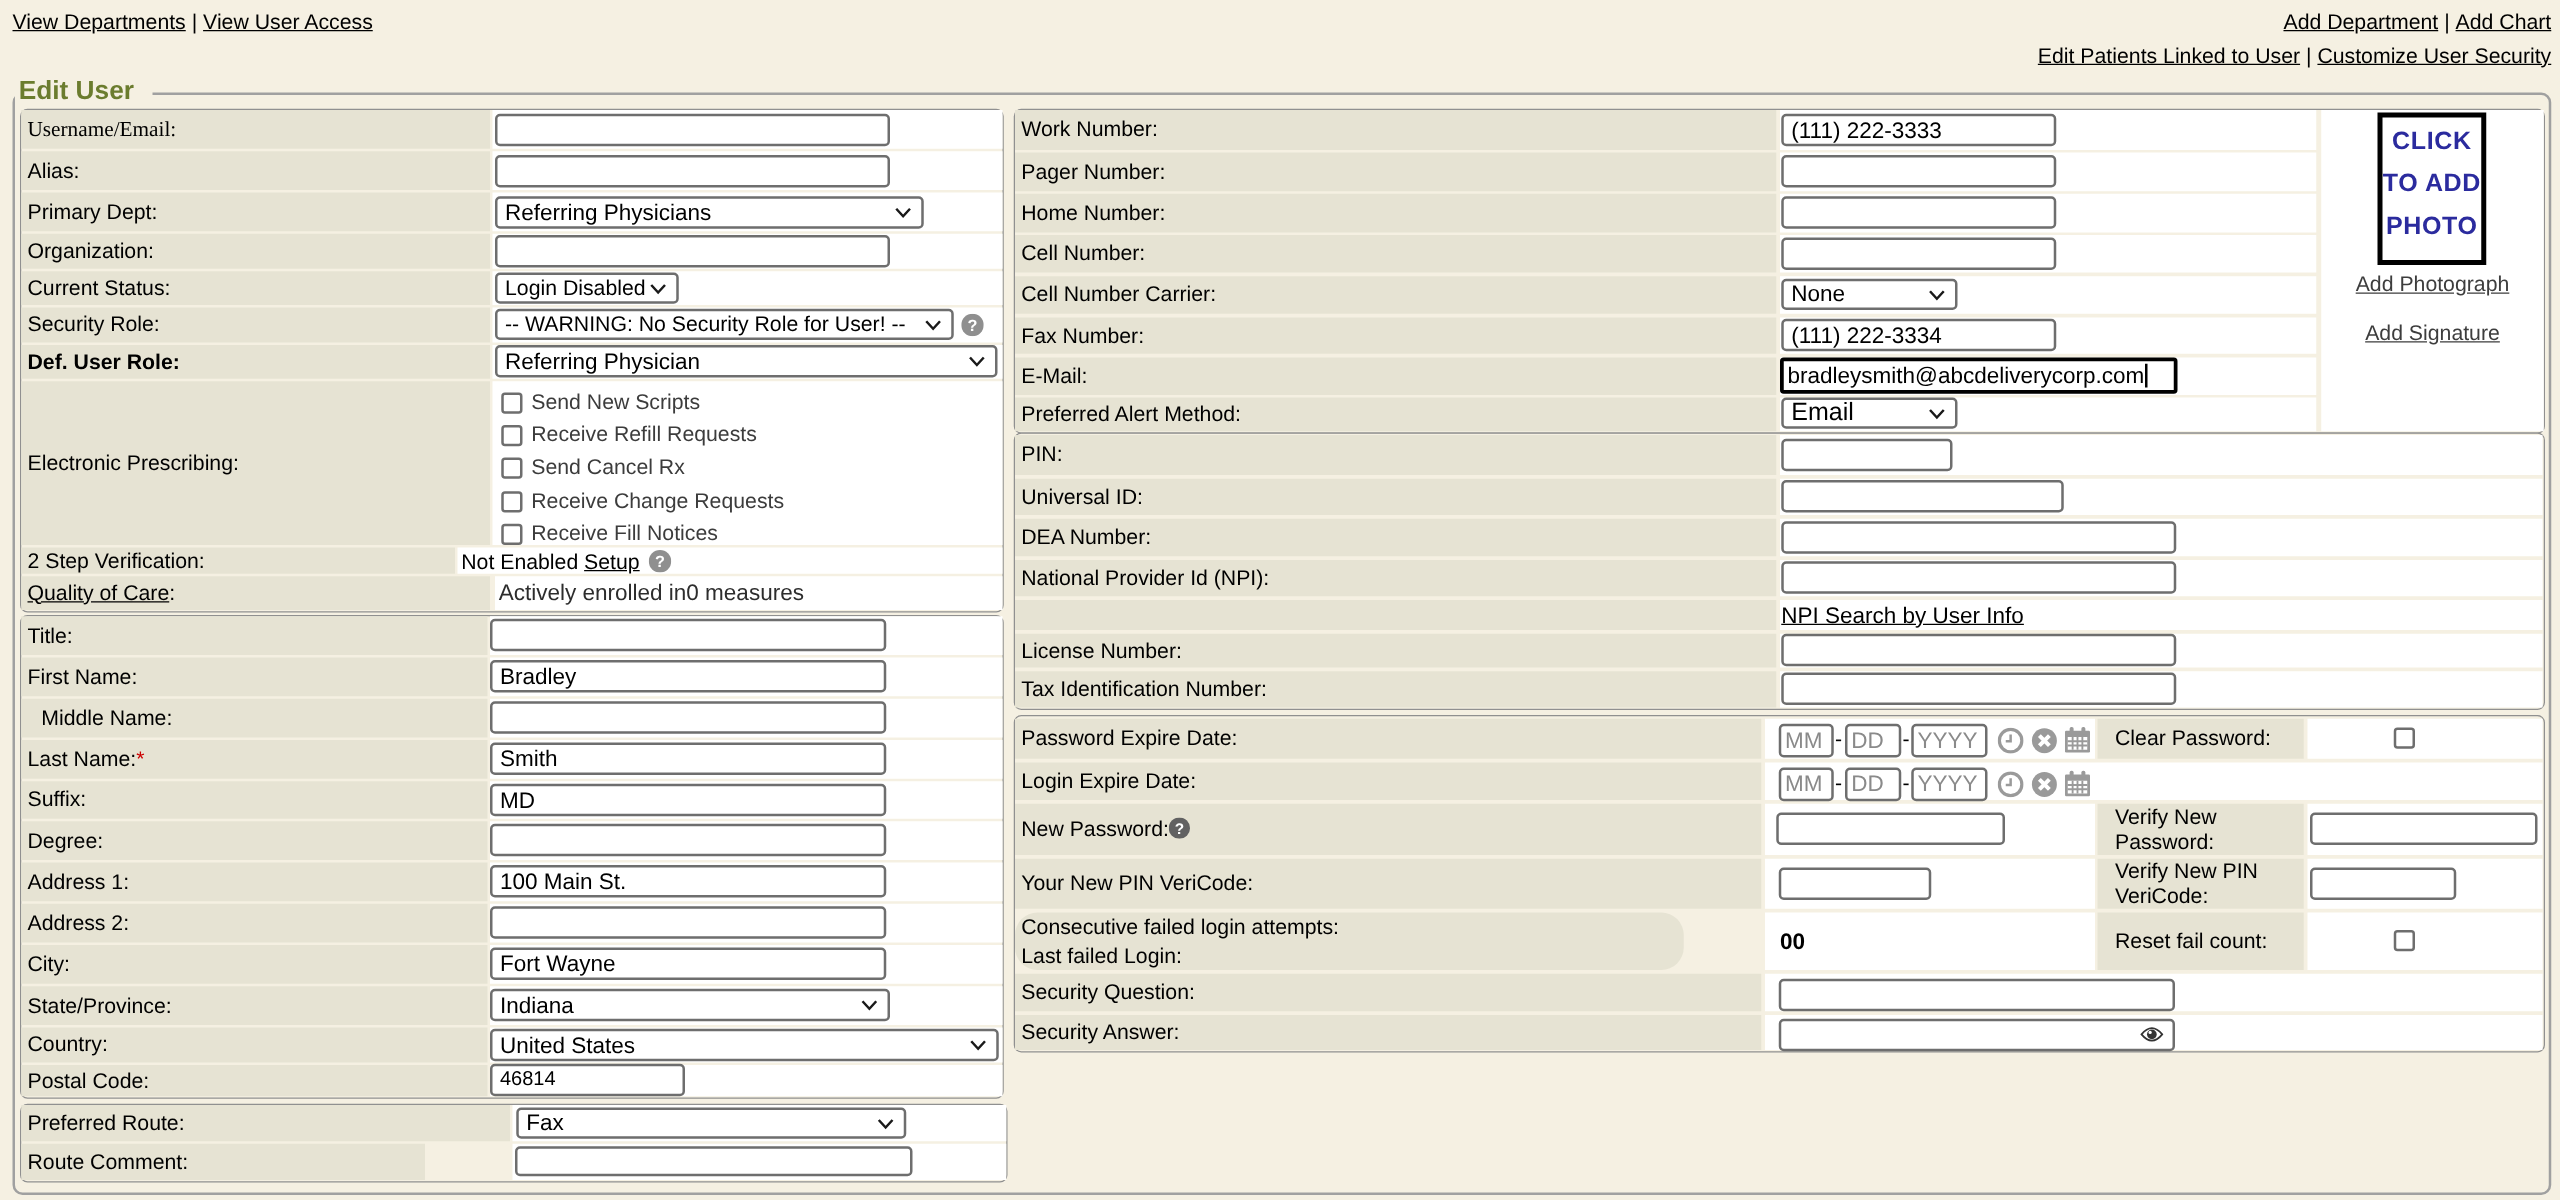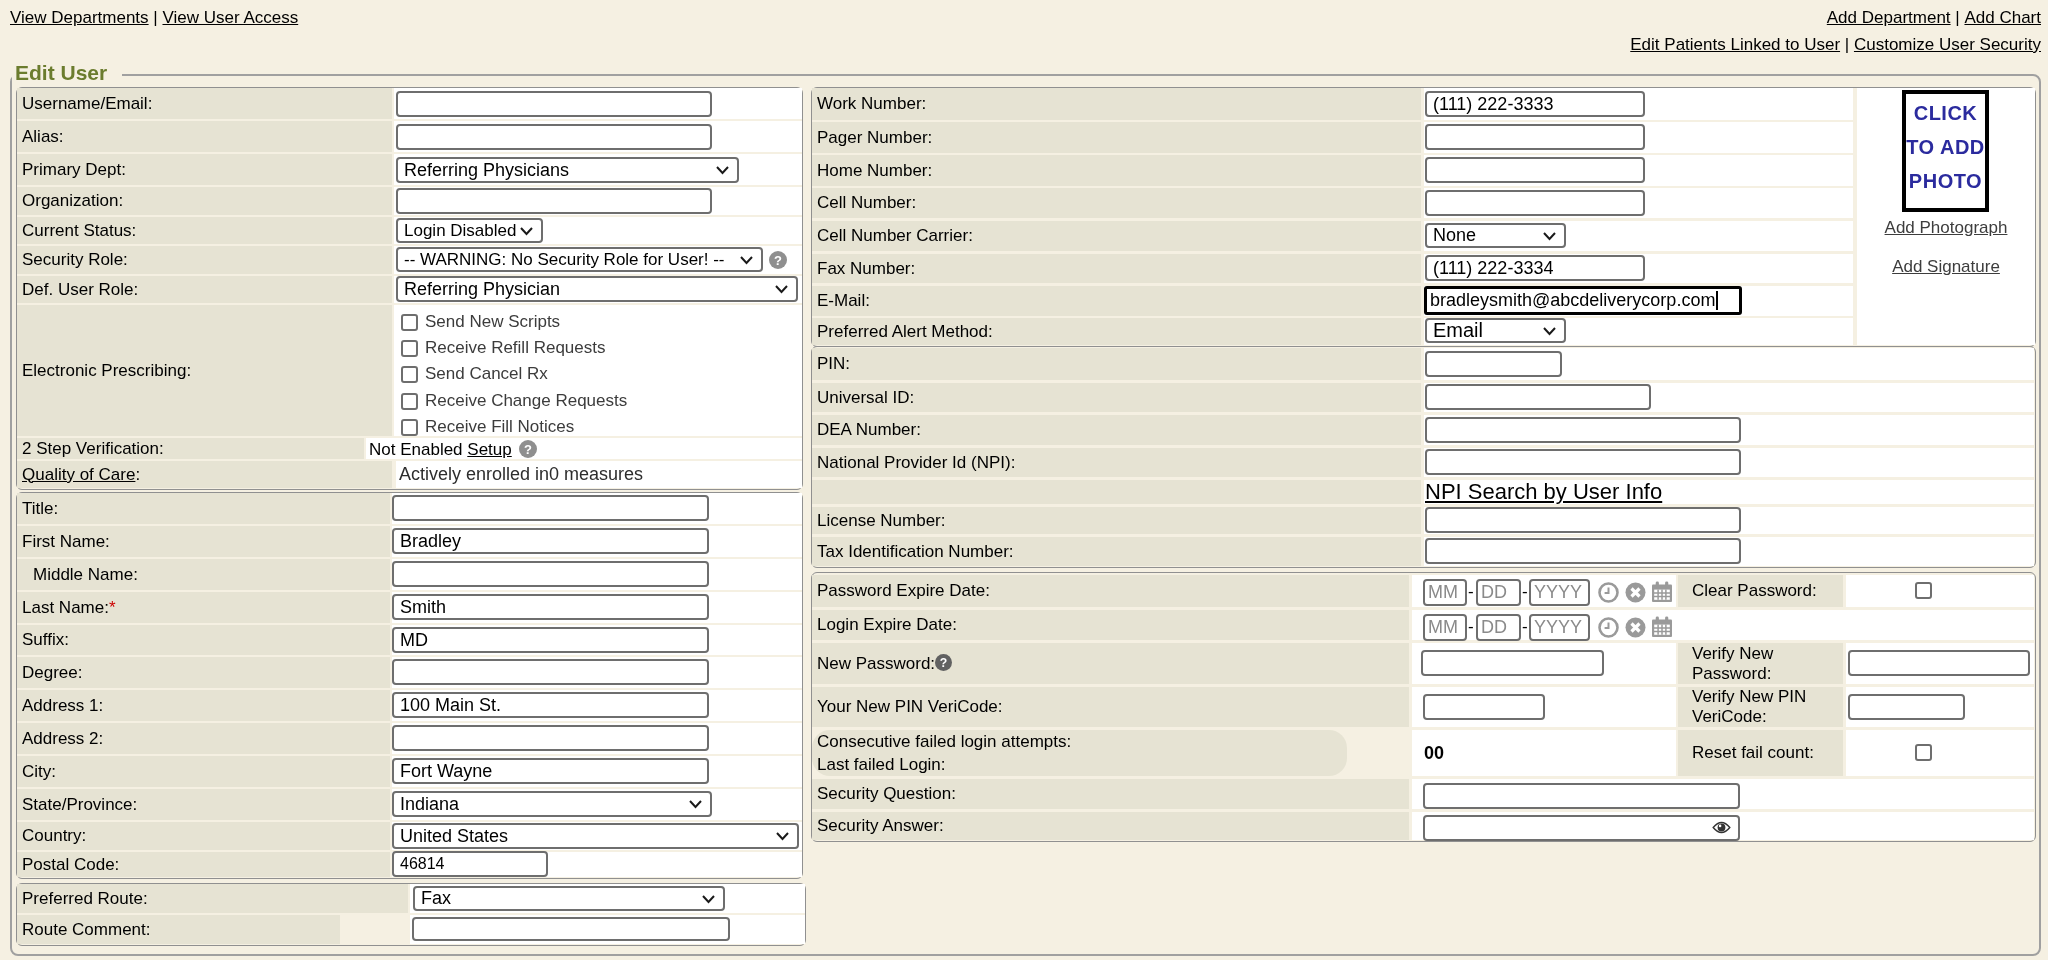--- a/index.html
+++ b/index.html
@@ -16,33 +16,33 @@
 .txt{display:flex;align-items:center;white-space:nowrap;}
 
 </style></head><body>
 <div id="page">
 <div class="txt" style="left:10px;top:8px;width:600px;height:19px;"><span class="lk">View Departments</span>&nbsp;|&nbsp;<span class="lk">View User Access</span></div>
 <div class="txt" style="left:1441px;top:8px;width:600px;height:19px;justify-content:flex-end;"><span class="lk">Add Department</span>&nbsp;|&nbsp;<span class="lk">Add Chart</span></div>
 <div class="txt" style="left:1441px;top:35px;width:600px;height:19px;justify-content:flex-end;"><span class="lk">Edit Patients Linked to User</span>&nbsp;|&nbsp;<span class="lk">Customize User Security</span></div>
 <div style="left:10px;top:74px;width:2031px;height:882px;border:2px solid #a0a0a0;border-radius:8px;"></div>
 <div style="left:12px;top:61px;width:110px;height:25px;background:#f5f0e2;color:#6b7c2e;font-size:21px;font-weight:bold;padding-left:3px;">Edit User</div>
 <div class="tb" style="left:16px;top:87px;width:787px;height:403px;"></div>
-<div class="lb" style="left:17px;top:88px;width:375px;height:31px;padding-left:5px;">Username/Email:</div>
+<div class="lb" style="left:17px;top:88px;width:375px;height:31px;padding-left:5px;font-family:Liberation Serif, serif;">Username/Email:</div>
 <div class="wc" style="left:394px;top:88px;width:408px;height:31px;"></div>
 <div class="lb" style="left:17px;top:121px;width:375px;height:31px;padding-left:5px;">Alias:</div>
 <div class="wc" style="left:394px;top:121px;width:408px;height:31px;"></div>
 <div class="lb" style="left:17px;top:154px;width:375px;height:31px;padding-left:5px;">Primary Dept:</div>
 <div class="wc" style="left:394px;top:154px;width:408px;height:31px;"></div>
 <div class="lb" style="left:17px;top:187px;width:375px;height:28px;padding-left:5px;">Organization:</div>
 <div class="wc" style="left:394px;top:187px;width:408px;height:28px;"></div>
 <div class="lb" style="left:17px;top:217px;width:375px;height:27px;padding-left:5px;">Current Status:</div>
 <div class="wc" style="left:394px;top:217px;width:408px;height:27px;"></div>
 <div class="lb" style="left:17px;top:246px;width:375px;height:28px;padding-left:5px;">Security Role:</div>
 <div class="wc" style="left:394px;top:246px;width:408px;height:28px;"></div>
-<div class="lb" style="left:17px;top:276px;width:375px;height:27px;padding-left:5px;">Def. User Role:</div>
+<div class="lb" style="left:17px;top:276px;width:375px;height:27px;padding-left:5px;font-weight:bold;">Def. User Role:</div>
 <div class="wc" style="left:394px;top:276px;width:408px;height:27px;"></div>
 <div class="lb" style="left:17px;top:305px;width:375px;height:131px;padding-left:5px;">Electronic Prescribing:</div>
 <div class="wc" style="left:394px;top:305px;width:408px;height:131px;"></div>
 <div class="lb" style="left:17px;top:438px;width:347px;height:21px;padding-left:5px;">2 Step Verification:</div>
 <div class="wc" style="left:366px;top:438px;width:436px;height:21px;"></div>
 <div class="lb" style="left:17px;top:461px;width:375px;height:27px;padding-left:5px;"><span style="text-decoration:underline">Quality of Care</span>:</div>
 <div class="wc" style="left:396px;top:461px;width:406px;height:27px;"></div>
 <div class="in" style="left:396px;top:91px;width:316px;height:26px;font-size:18px;"></div>
 <div class="in" style="left:396px;top:124px;width:316px;height:26px;font-size:18px;"></div>
 <div class="in" style="left:396px;top:157px;width:343px;height:26px;font-size:18px;">Referring Physicians<svg class="ch" width="15" height="10" viewBox="0 0 15 10">
@@ -173,21 +173,21 @@
 <div class="lb" style="left:812px;top:480px;width:609px;height:24px;padding-left:5px;"></div>
 <div class="wc" style="left:1424px;top:480px;width:610px;height:24px;"></div>
 <div class="lb" style="left:812px;top:507px;width:609px;height:27px;padding-left:5px;">License Number:</div>
 <div class="wc" style="left:1424px;top:507px;width:610px;height:27px;"></div>
 <div class="lb" style="left:812px;top:537px;width:609px;height:29px;padding-left:5px;">Tax Identification Number:</div>
 <div class="wc" style="left:1424px;top:537px;width:610px;height:29px;"></div>
 <div class="in" style="left:1425px;top:351px;width:137px;height:26px;font-size:18px;"></div>
 <div class="in" style="left:1425px;top:384px;width:226px;height:26px;font-size:18px;"></div>
 <div class="in" style="left:1425px;top:417px;width:316px;height:26px;font-size:18px;"></div>
 <div class="in" style="left:1425px;top:449px;width:316px;height:26px;font-size:18px;"></div>
-<div class="txt lk" style="left:1425px;top:482px;width:300px;height:20px;font-size:22px;">NPI Search by User Info</div>
+<div class="txt lk" style="left:1425px;top:482px;width:300px;height:20px;font-size:18px;">NPI Search by User Info</div>
 <div class="in" style="left:1425px;top:507px;width:316px;height:26px;font-size:18px;"></div>
 <div class="in" style="left:1425px;top:538px;width:316px;height:26px;font-size:18px;"></div>
 <div class="tb" style="left:811px;top:572px;width:1225px;height:270px;"></div>
 <div class="lb" style="left:812px;top:575px;width:597px;height:32px;padding-left:5px;">Password Expire Date:</div>
 <div class="lb" style="left:812px;top:610px;width:597px;height:30px;padding-left:5px;">Login Expire Date:</div>
 <div class="lb" style="left:812px;top:643px;width:597px;height:41px;padding-left:5px;">New Password:</div>
 <div class="lb" style="left:812px;top:687px;width:597px;height:40px;padding-left:5px;">Your New PIN VeriCode:</div>
 <div class="lb" style="left:812px;top:730px;width:535px;height:46px;padding-left:5px;line-height:23px;border-radius:18px;">Consecutive failed login attempts:<br>Last failed Login:</div>
 <div class="lb" style="left:812px;top:779px;width:597px;height:30px;padding-left:5px;">Security Question:</div>
 <div class="lb" style="left:812px;top:812px;width:597px;height:28px;padding-left:5px;">Security Answer:</div>

